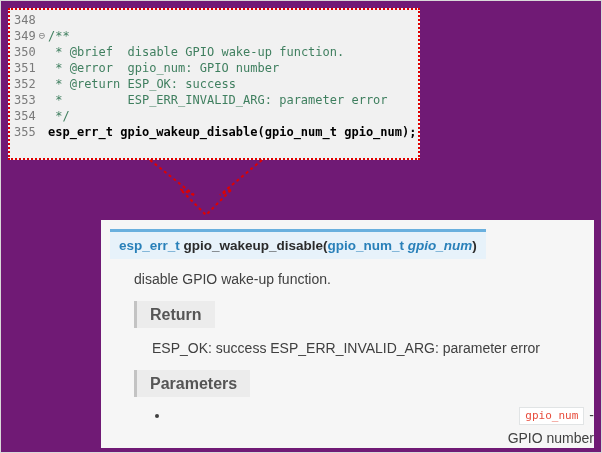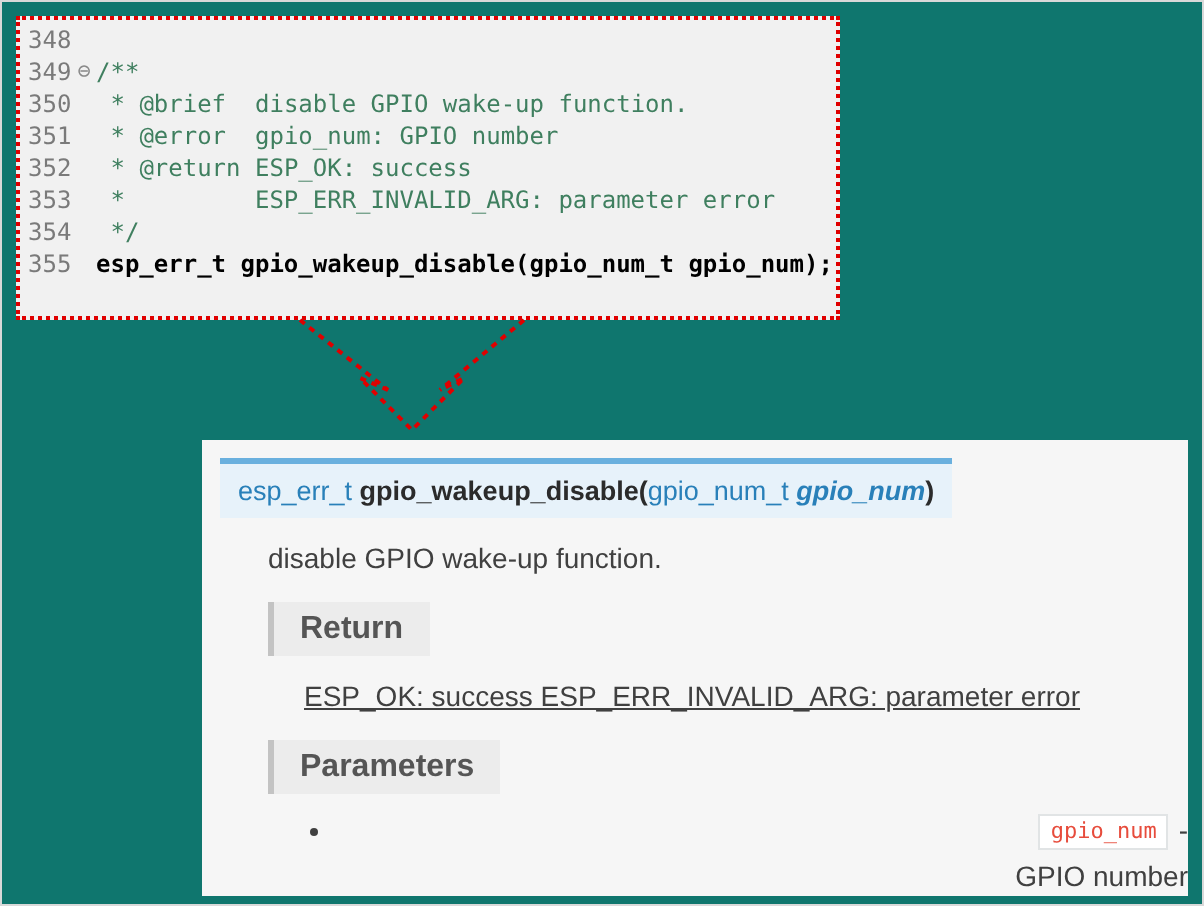--- a/index.html
+++ b/index.html
@@ -1,20 +1,20 @@
 <!DOCTYPE html>
 <html style="--accent-red: #e00000; --editor-bg: #f1f1f1; --line-num: #7a7a7a; --comment-green: #3f7f5f; --panel-bg: #f6f6f6; --sig-bg: #e7f2fa; --sig-border: #6ab0de; --link-blue: #2980b9; --rubric-bg: #ececec; --rubric-border: #c3c3c3; --rubric-text: #555555; --text: #404040; --chip-red: #e74c3c; --chip-border: #e1e4e5;"><head>
 <meta charset="utf-8">
 <style>
   * { margin:0; padding:0; box-sizing:border-box; }
   html,body { background:#ffffff; }
   .stage {
     position:relative;
     width:602px; height:453px;
-    background:#0f766e;
+    background:#701a75;
     border:1px solid #d9d9d9;
     overflow:hidden;
     font-family:"Liberation Sans","DejaVu Sans",sans-serif;
   }
 
   
   .code-box {
     position:absolute; left:7px; top:7px;
     width:412px; height:152px;
     border:2px dotted var(--accent-red,#e00000);
@@ -44,36 +44,36 @@
     overflow:hidden;
   }
   .sig {
     display:inline-block;
     margin:9px 0 0 9px;
     background:var(--sig-bg,#e7f2fa);
     border-top:3px solid var(--sig-border,#6ab0de);
     padding:5px 9px;
     font-size:13.5px; line-height:17px;
   }
-  .sg-type  { color:var(--link-blue,#2980b9); font-weight:normal; }
+  .sg-type  { color:var(--link-blue,#2980b9); font-weight:bold; }
   .sg-name  { color:#2b2b2b; font-weight:bold; }
   .sg-plain { color:#2b2b2b; font-weight:bold; }
   .sg-param { color:var(--link-blue,#2980b9); font-weight:bold; font-style:italic; }
 
   .brief { margin:12px 0 0 33px; font-size:14px; line-height:17px; }
   .rubric {
     width:fit-content;
     margin:13px 0 0 33px;
     background:var(--rubric-bg,#ececec);
     border-left:3px solid var(--rubric-border,#c3c3c3);
     color:var(--rubric-text,#555555);
     font-weight:bold; font-size:16px; line-height:15px;
     padding:6px 13px;
   }
-  .field-text { margin:12px 0 0 51px; font-size:14px; line-height:17px;text-decoration:underline; }
+  .field-text { margin:12px 0 0 51px; font-size:14px; line-height:17px; }
   .param-list { margin:10px 0 0 51px; padding-left:18px; list-style:disc;text-align:right; }
   .param-list li { font-size:14px; line-height:17px; }
   .param-chip {
     display:inline-block;
     font-family:"DejaVu Sans Mono","Liberation Mono",monospace;
     font-size:11px; line-height:14px;
     color:var(--chip-red,#e74c3c);
     background:#ffffff;
     border:1px solid var(--chip-border,#e1e4e5);
     padding:1px 5px;

